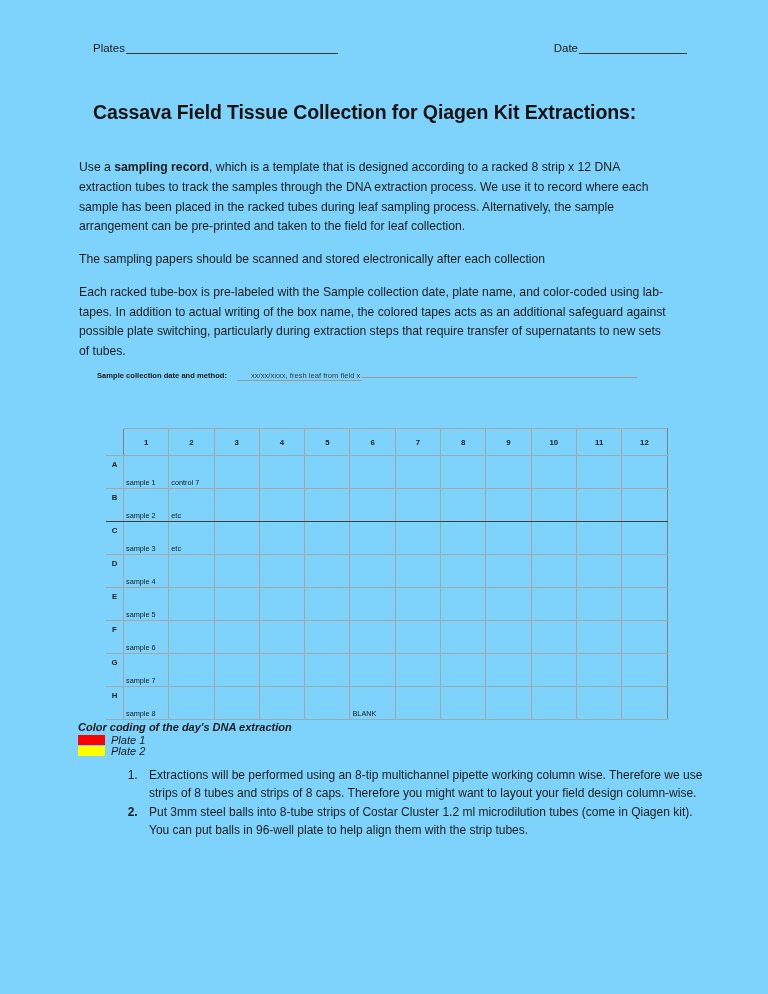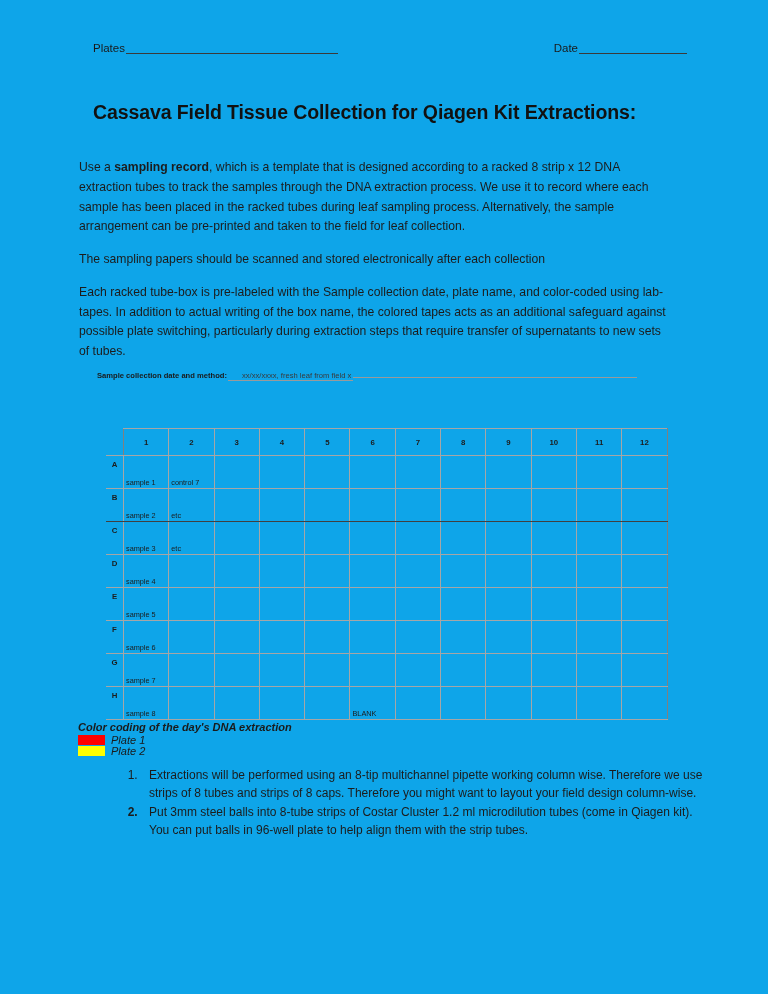--- a/index.html
+++ b/index.html
@@ -13,21 +13,21 @@
     font-family: "Liberation Sans", sans-serif;
     color: #000000;
     position: relative;
     overflow: hidden;
   }
 
   .page {
     position: relative;
     width: 768px;
     height: 994px;
-    background: #0ea5e9;
+    background: #7dd3fc;
   }
 
   
   .top-line {
     position: absolute;
     left: 93px;
     top: 42px;
     width: 594px;
     display: flex;
     justify-content: space-between;
@@ -85,21 +85,21 @@
     color: #1a1a1a;
   }
   .form-row {
     display: flex;
     align-items: baseline;
     margin-bottom: 5.5px;
     white-space: nowrap;
   }
   .form-row .lbl {
     font-weight: bold;
-    margin-right: 1px;
+    margin-right: 10px;
   }
   .form-row .val {
     color: #3a3a3a;
     border-bottom: 0.7px solid #9a9a9a;
     padding: 0 2px 0 14px;
   }
   .form-row .tail {
     flex: 1;
     border-bottom: 0.7px solid #9a9a9a;
     height: 9px;

